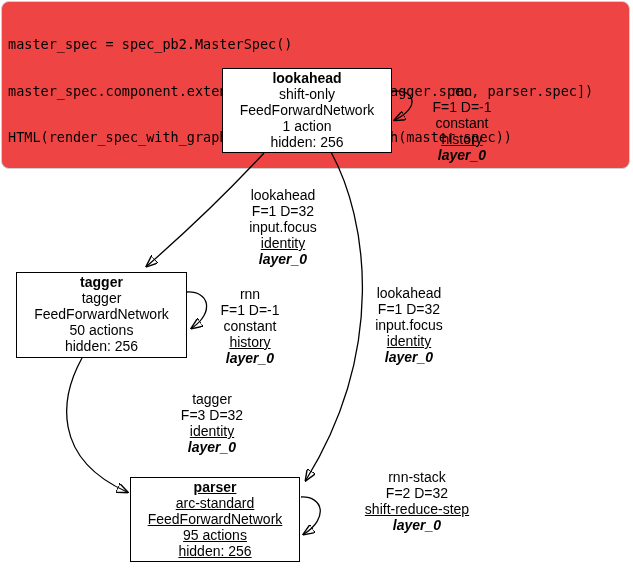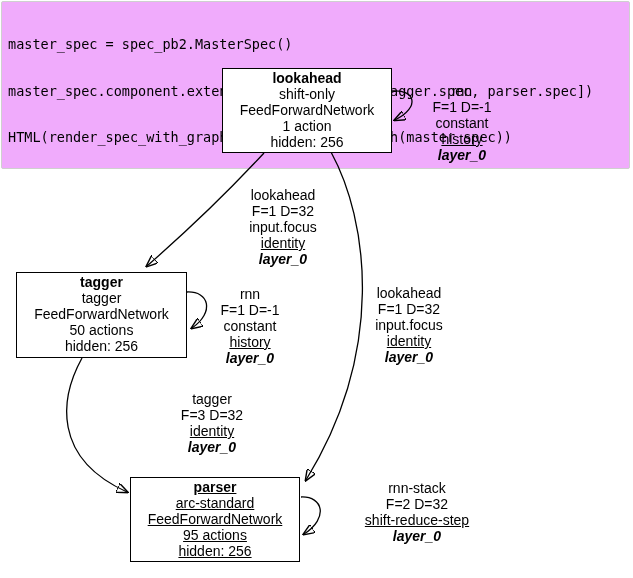--- a/index.html
+++ b/index.html
@@ -5,21 +5,21 @@
   html,body{margin:0;padding:0;}
   body{
     width:633px;height:578px;position:relative;overflow:hidden;
     background:#ffffff;
     font-family:"Liberation Sans", sans-serif;
     color:#000;
   }
   
   .code-cell{
     position:absolute;left:1px;top:1px;right:3px;
-    background:#f0abfc;border:1px solid #cfcfcf;border-radius:2px;
+    background:#ef4444;border:1px solid #cfcfcf;border-radius:8px;
     padding:4px 6px 7px 6px;
     font-family:"DejaVu Sans Mono", monospace;
     font-size:13.5px;line-height:15.5px;
     white-space:pre;cursor:text;
   }
   .code-line{white-space:pre;}
   
   .node{
     position:absolute;width:170px;height:85px;box-sizing:border-box;
     border:1px solid #000;background:#fff;
@@ -117,18 +117,18 @@
   <div class="i">layer_0</div>
 </div>
 
 <div class="elabel" style="left:212px;top:379px;">
   <div class="t">tagger</div>
   <div>F=3 D=32</div>
   <div class="u">identity</div>
   <div class="i">layer_0</div>
 </div>
 
-<div class="elabel" style="left:417px;top:468px;">
+<div class="elabel" style="left:417px;top:457px;">
   <div class="t">rnn-stack</div>
   <div>F=2 D=32</div>
   <div class="u">shift-reduce-step</div>
   <div class="i">layer_0</div>
 </div>
 
 </body></html>

